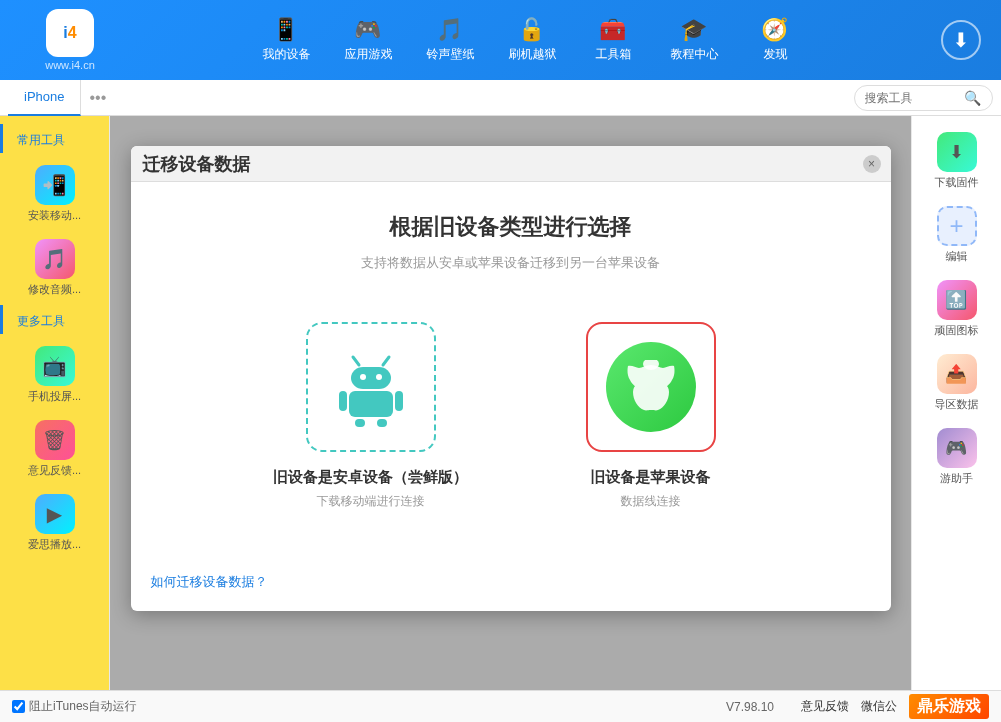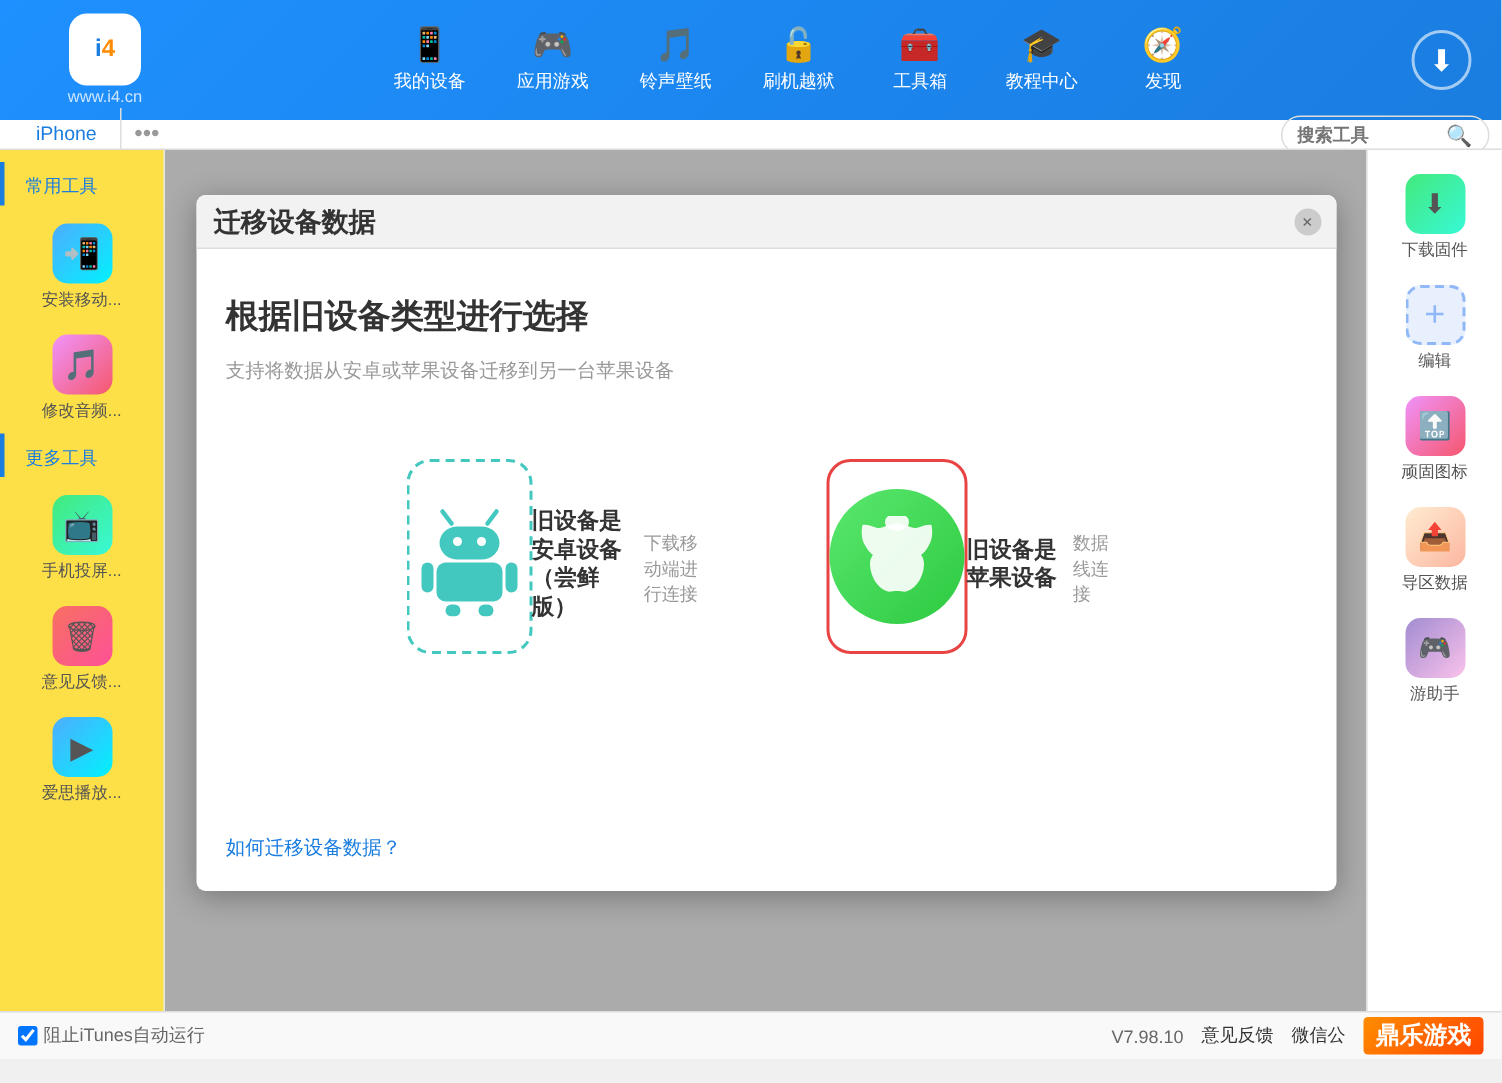--- a/index.html
+++ b/index.html
@@ -43,40 +43,40 @@
     .download-btn {
       width: 40px; height: 40px; border-radius: 50%;
       border: 2px solid rgba(255,255,255,0.6);
       display: flex; align-items: center; justify-content: center;
       color: #fff; font-size: 20px; cursor: pointer;
     }
 
     
     .tab-bar {
       background: #fff;
-      height: 20px;
+      height: 36px;
       display: flex;
       align-items: center;
       border-bottom: 1px solid #ddd;
       padding: 0 8px;
     }
     .tab-item {
       padding: 0 16px; height: 36px; display: flex; align-items: center;
       font-size: 13px; color: #333; border-right: 1px solid #ddd;
       cursor: pointer;
     }
     .tab-item.active { color: #1a7de0; border-bottom: 2px solid #1a7de0; }
     .tab-more { font-size: 16px; color: #999; padding: 0 8px; cursor: pointer; }
     .tab-search {
       margin-left: auto; display: flex; align-items: center;
       border: 1px solid #ddd; border-radius: 14px; padding: 2px 10px;
       height: 26px;
     }
     .tab-search input {
-      border: none; outline: none; font-size: 12px; width: 100px; background: transparent; font-weight: bold;
+      border: none; outline: none; font-size: 12px; width: 100px; background: transparent;
     }
     .search-icon { color: #999; font-size: 14px; cursor: pointer; }
 
     
     .main-container {
       display: flex;
       height: calc(722px - 80px - 36px - 32px);
     }
 
     
@@ -165,34 +165,34 @@
       font-size: 18px; color: #333; font-weight: bold;
     }
     .modal-close {
       position: absolute; right: 10px; top: 50%; transform: translateY(-50%);
       width: 18px; height: 18px; background: #ccc; border-radius: 50%;
       display: flex; align-items: center; justify-content: center;
       font-size: 12px; color: #666; cursor: pointer;
     }
     .modal-body {
       padding: 30px 20px 40px;
-      text-align: left;
+      text-align: center;
       min-height: 380px;
     }
     .modal-main-title {
       font-size: 22px; color: #333; margin-bottom: 12px; font-weight: bold;
     }
     .modal-subtitle {
       font-size: 13px; color: #999; margin-bottom: 50px;
     }
     .options-row {
       display: flex; justify-content: center; gap: 80px; margin-top: 20px;
     }
     .option-card {
-      display: flex; flex-direction: row; align-items: center; cursor: pointer;
+      display: flex; flex-direction: column; align-items: center; cursor: pointer;
       width: 200px;
     }
     .option-icon-wrap {
       width: 130px; height: 130px; border-radius: 16px;
       display: flex; align-items: center; justify-content: center;
       margin-bottom: 16px;
     }
     .option-android {
       border: 2px dashed #43c8c0;
       background: #fff;
@@ -227,21 +227,21 @@
       border-top: 1px solid #ddd;
       display: flex;
       align-items: center;
       padding: 0 12px;
       font-size: 12px; color: #666;
       gap: 20px;
     }
     .footer-checkbox {
       display: flex; align-items: center; gap: 4px;
     }
-    .footer-feedback { color: #333; cursor: pointer; }
+    .footer-feedback { color: #333; cursor: pointer; margin-left: 15px; }
     .footer-wechat { color: #333; cursor: pointer; }
     .footer-right { display: flex; align-items: center; gap: 12px; margin-left: auto; }
     .brand-badge {
       background: linear-gradient(135deg, #ff8c00, #ff4500);
       color: #fff; font-size: 16px; padding: 2px 8px; border-radius: 3px;
       font-weight: bold;
     }
 
     
     .android-svg { width: 80px; height: 80px; }

